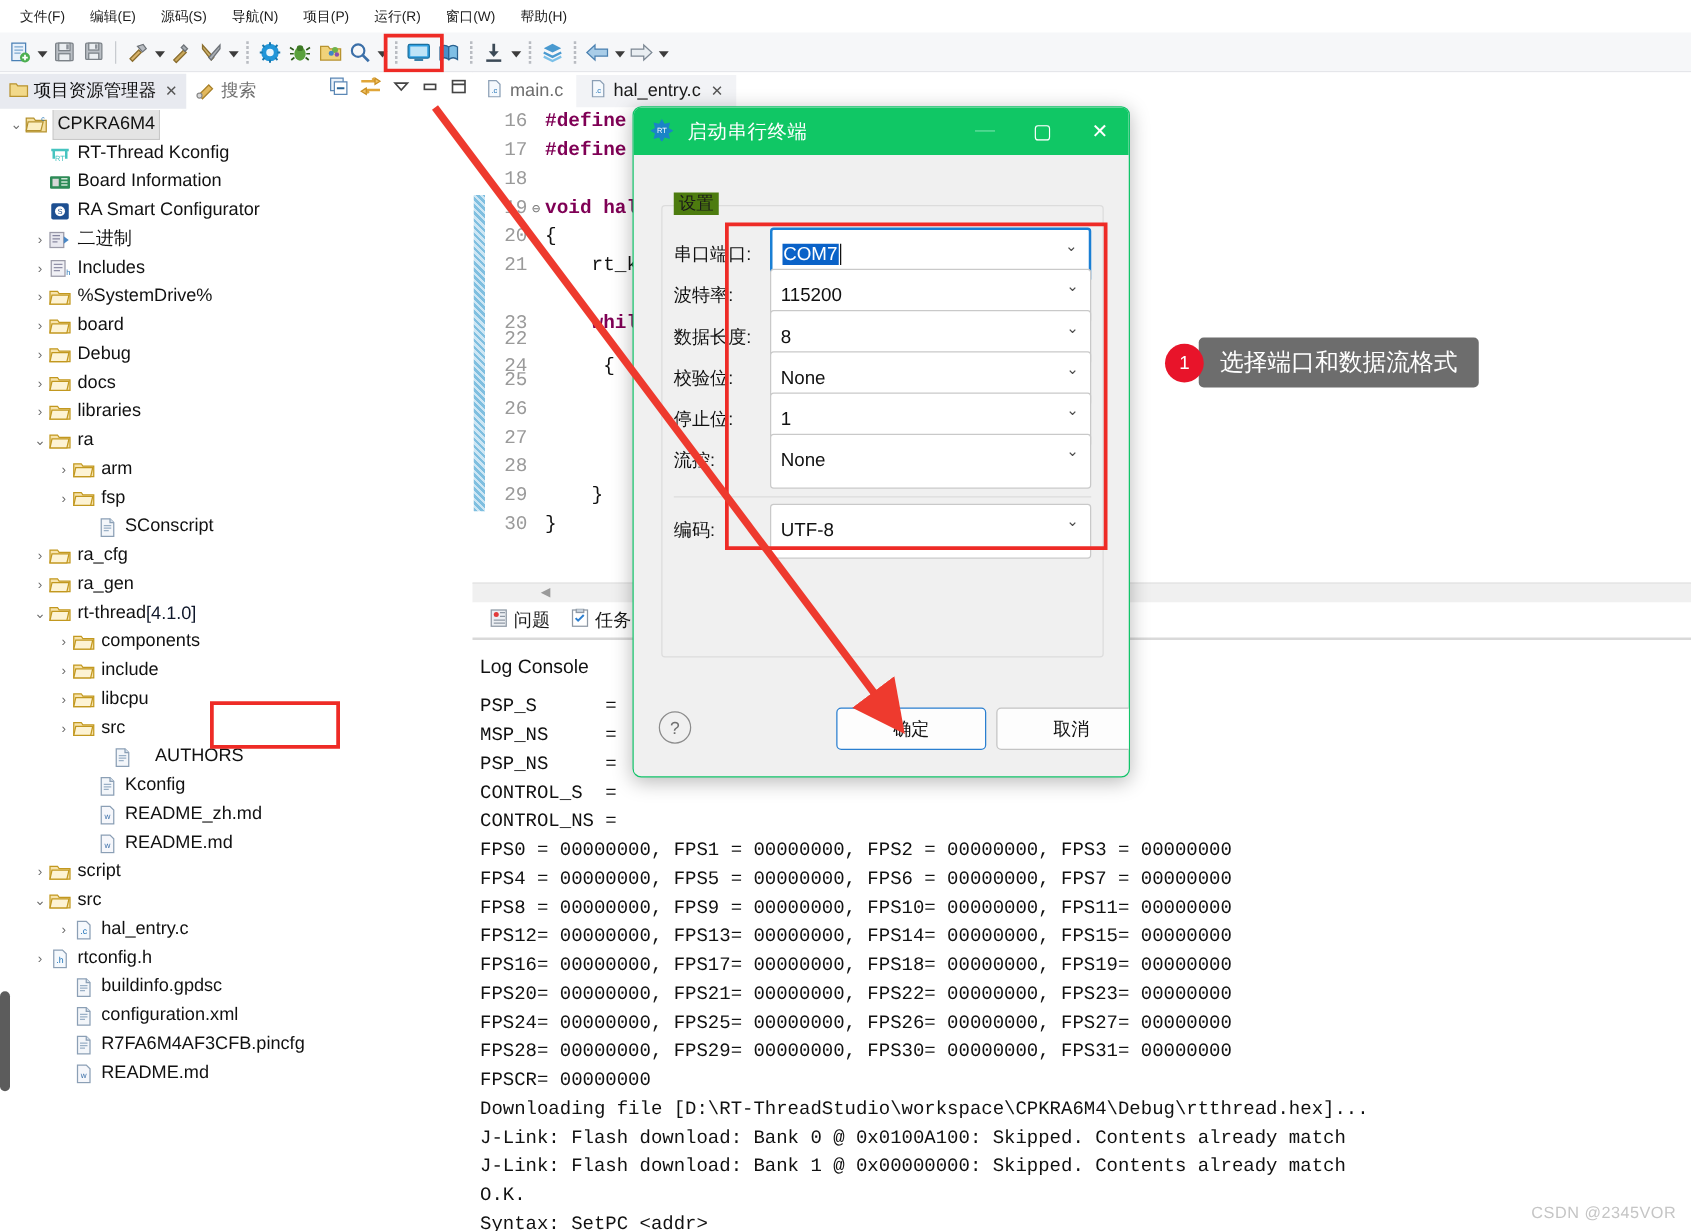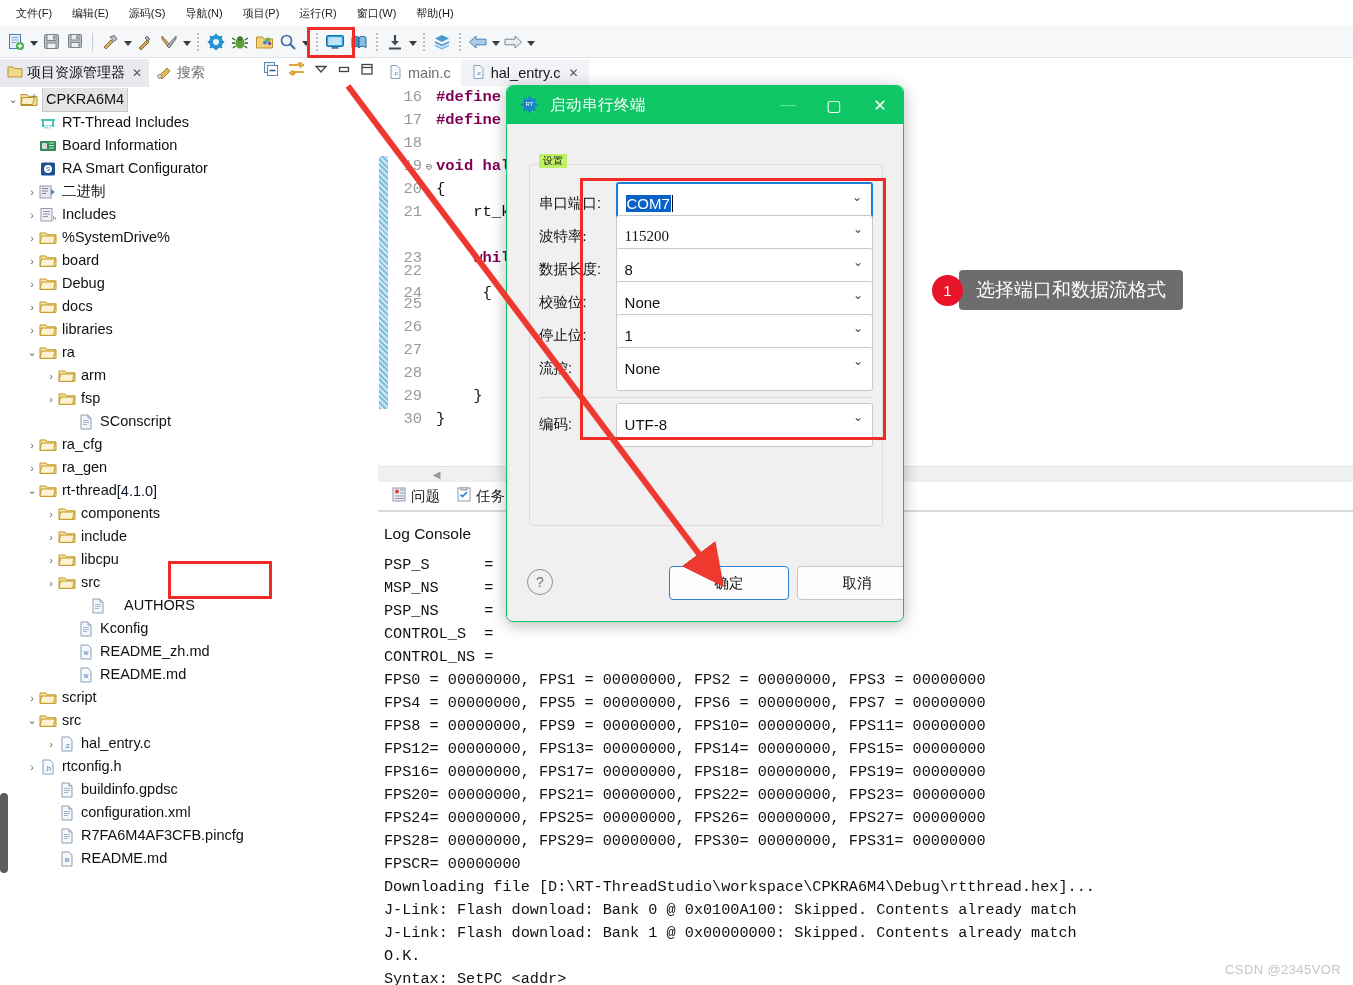--- a/index.html
+++ b/index.html
@@ -170,22 +170,22 @@
   #dlg-title .dtext{color:#ffffff;font-size:15.5px;margin-left:11px;letter-spacing:.5px;}
   #dlg-winbtns{position:absolute;right:0;top:0;height:38px;display:flex;align-items:center;}
   .wbtn{width:46px;height:38px;display:flex;align-items:center;justify-content:center;color:#ffffff;font-size:16px;}
   .wbtn.dim{color:#63dd9d;}
   #dlg-body{position:absolute;left:0;top:38px;width:394px;height:495px;background:#f0f0f0;}
   #group{
     position:absolute;left:22px;top:40px;width:352px;height:360px;
     border:1px solid #dcdcdc;border-radius:3px;background:#f0f0f0;
   }
   #group-title{
-    position:absolute;left:9px;top:-11px;background:#bef264;padding:0 4px;
-    font-size:10px;color:#1a1a1a;
+    position:absolute;left:9px;top:-11px;background:#4d7c0f;padding:0 4px;
+    font-size:14px;color:#1a1a1a;
   }
   .frow{position:absolute;left:9px;width:334px;height:33px;display:flex;align-items:center;}
   .flabel{width:82px;font-size:14.5px;color:#111;}
   .fctl{
     position:relative;width:275px;height:44px;background:#ffffff;
     border:1px solid #c9c9c9;border-radius:3px;
     display:flex;align-items:center;padding-left:8px;box-sizing:border-box;
     font-size:15px;color:#111;
   }
   .fctl.focus{border:2px solid #1a7fd4;}
@@ -449,21 +449,21 @@
         <span class="tlabel">CPKRA6M4</span>
       </div>
       <div class="trow" style="padding-left: 25px;">
         <span class="twist"></span>
         <span class="tic">
           <svg width="18" height="16" viewBox="0 0 18 16">
             <path d="M2 5h14M4 5v7M14 5v7" stroke="#46c4c0" stroke-width="2" fill="none"></path>
             <text x="9" y="14" font-size="6" fill="#46c4c0" text-anchor="middle" font-family="Liberation Sans, sans-serif">RT</text>
           </svg>
         </span>
-        <span class="tlabel">RT-Thread Includes</span>
+        <span class="tlabel">RT-Thread Kconfig</span>
       </div>
       <div class="trow" style="padding-left: 25px;">
         <span class="twist"></span>
         <span class="tic">
           <svg width="18" height="16" viewBox="0 0 18 16">
             <rect x="1" y="3" width="16" height="10" rx="1" fill="#2e8b57"></rect>
             <rect x="3" y="5" width="5" height="6" fill="#d8d8d8"></rect>
             <path d="M10 5h5M10 7.5h5M10 10h5" stroke="#cfe6d8" stroke-width="1.2"></path>
           </svg>
         </span>
@@ -883,21 +883,21 @@
       <div id="group-title">设置</div>
       <div id="grp-sep"></div>
     <div class="frow" style="top: 22px;">
           <div class="flabel">串口端口:</div>
           <div class="fctl focus">
             <span class="sel-text">COM7</span>
             <span class="caret"></span>
             <span class="chev">⌄</span>
           </div>
         </div>
-        <div class="frow" style="top: 55px; font-family: Liberation Serif, serif;">
+        <div class="frow" style="top: 55px;">
           <div class="flabel">波特率:</div>
           <div class="fctl">
             <span>115200</span>
             <span class="chev">⌄</span>
           </div>
         </div>
         <div class="frow" style="top: 88px;">
           <div class="flabel">数据长度:</div>
           <div class="fctl">
             <span>8</span>

